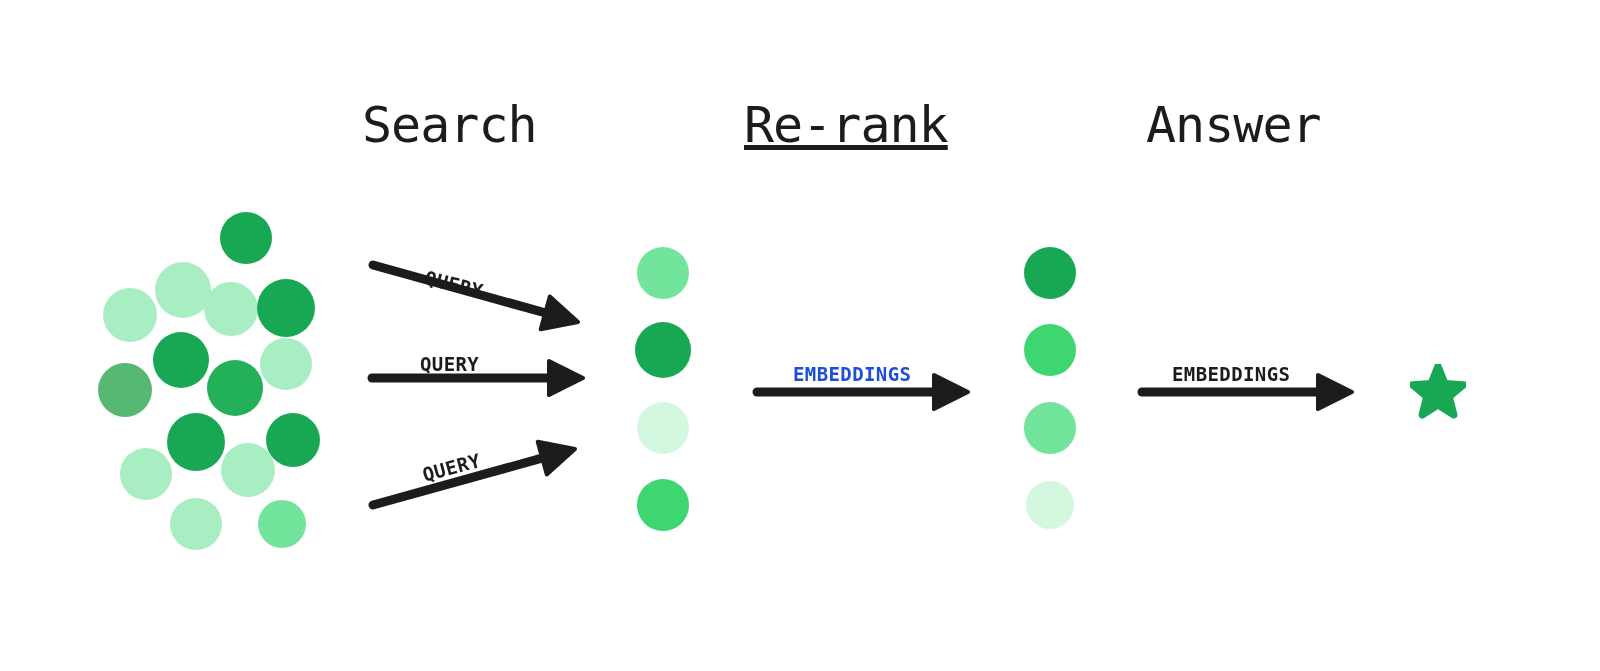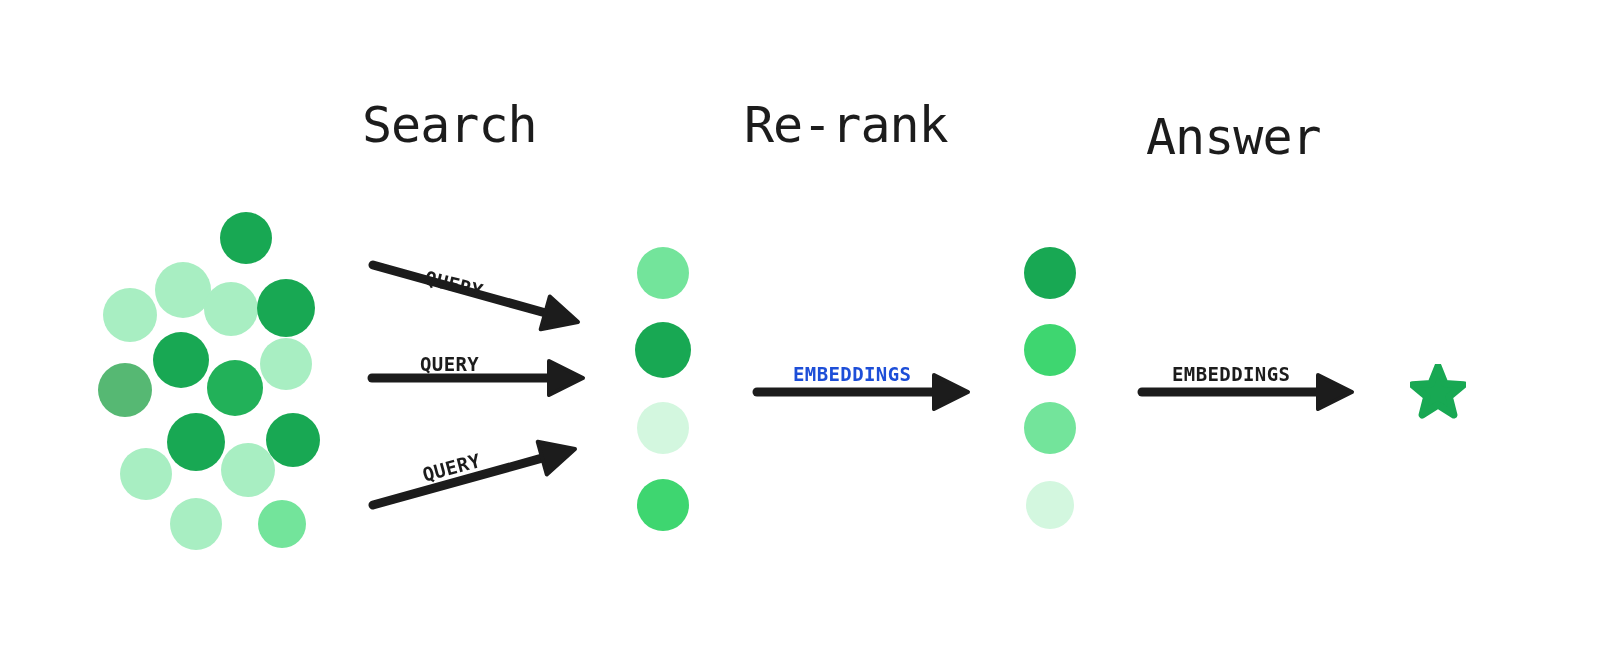--- a/index.html
+++ b/index.html
@@ -58,22 +58,22 @@
   
   .star-wrap { position: absolute; }
 </style>
 </head>
 <body>
 
 <div id="stage" style="width: 1600px; height: 639px; background: rgb(255, 255, 255);">
 
   <div id="headings-layer">
       <div class="stage-heading" style="left: 362px; top: 100px; color: rgb(28, 28, 28);">Search</div>
-      <div class="stage-heading" style="left: 744px; top: 100px; color: rgb(28, 28, 28);">Re-rank</div>
-      <div class="stage-heading" style="left: 1146px; top: 112px; color: rgb(28, 28, 28);">Answer</div>
+      <div class="stage-heading" style="left: 744px; top: 100px; color: rgb(28, 28, 28); text-decoration: underline;">Re-rank</div>
+      <div class="stage-heading" style="left: 1146px; top: 100px; color: rgb(28, 28, 28);">Answer</div>
     </div>
 
   <div id="corpus-layer">
       <div class="dot" style="left: 220px; top: 212px; width: 52px; height: 52px; background: rgb(24, 168, 83);"></div>
       <div class="dot" style="left: 155px; top: 262px; width: 56px; height: 56px; background: rgb(168, 238, 194);"></div>
       <div class="dot" style="left: 103px; top: 288px; width: 54px; height: 54px; background: rgb(168, 238, 194);"></div>
       <div class="dot" style="left: 204px; top: 282px; width: 54px; height: 54px; background: rgb(168, 238, 194);"></div>
       <div class="dot" style="left: 257px; top: 279px; width: 58px; height: 58px; background: rgb(24, 168, 83);"></div>
       <div class="dot" style="left: 153px; top: 332px; width: 56px; height: 56px; background: rgb(24, 168, 83);"></div>
       <div class="dot" style="left: 260px; top: 338px; width: 52px; height: 52px; background: rgb(168, 238, 194);"></div>

